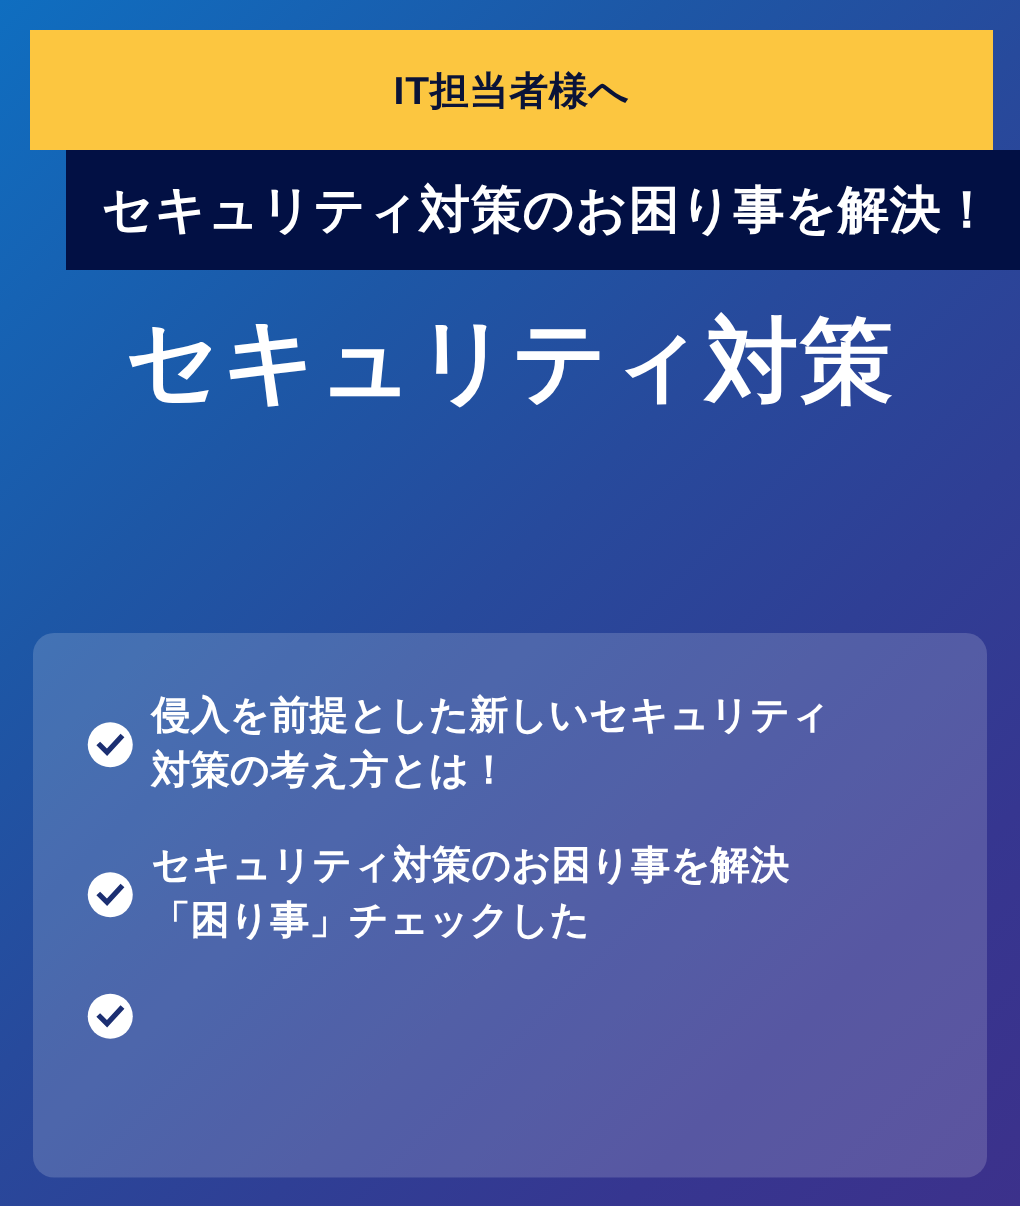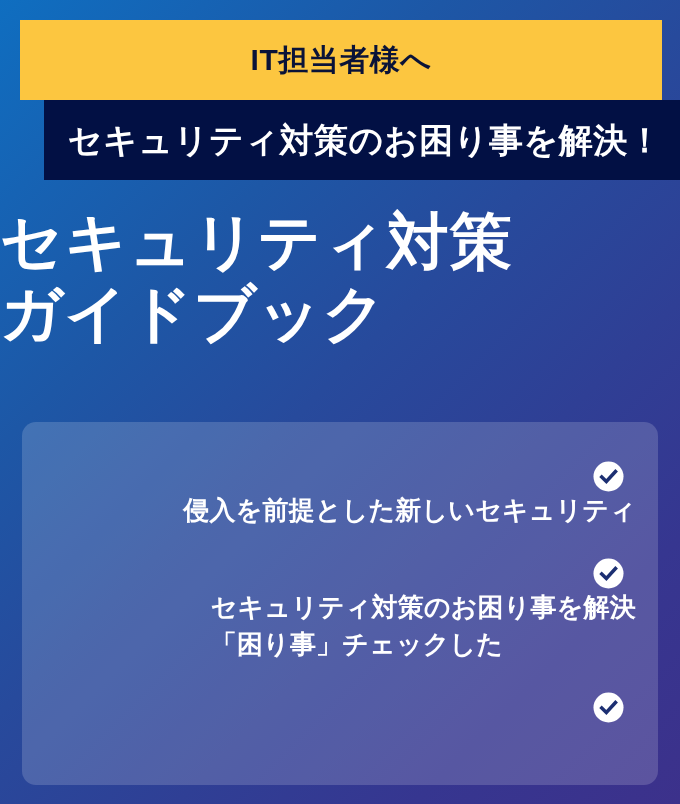--- a/index.html
+++ b/index.html
@@ -32,21 +32,21 @@
     top: 20px;
     width: 642px;
     height: 80px;
     background: #fcc640;
     display: flex;
     align-items: center;
     justify-content: center;
   }
   .eyebrow-text {
     color: #0a1338;
-    font-size: 30px;
+    font-size: 26px;
     font-weight: bold;
     letter-spacing: 0.5px;
     line-height: 1;
     white-space: nowrap;
     text-align: right;
   }
 
   
   .subtitle-band {
     position: absolute;
@@ -68,20 +68,21 @@
     line-height: 1;
     white-space: nowrap;
   }
 
   
   .headline {
     position: absolute;
     left: 0;
     top: 206px;
     width: 680px;
+    text-align: center;
     color: #ffffff;
     font-weight: bold;
     font-size: 62px;
     line-height: 1.16;
     letter-spacing: 1px;
   }
   .headline .line {
     display: block;
     white-space: nowrap;
   }
@@ -99,23 +100,22 @@
 
   .benefit-list {
     position: absolute;
     left: 36px;
     top: 36px;
     right: 22px;
   }
 
   .benefit-item {
     display: flex;
-    align-items: flex-end;
+    align-items: center;
     margin-bottom: 26px;
-    flex-direction: column;
   }
   .benefit-item:last-child {
     margin-bottom: 0;
   }
 
   .check-icon {
     flex: 0 0 auto;
     width: 31px;
     height: 31px;
     margin-top: 3px;
@@ -143,35 +143,35 @@
   <div class="eyebrow-band">
     <div class="eyebrow-text">IT担当者様へ</div>
   </div>
 
   <div class="subtitle-band">
     <div class="subtitle-text">セキュリティ対策のお困り事を解決！</div>
   </div>
 
   <div class="headline">
     <span class="line">セキュリティ対策</span>
-    <span class="line">ガイドブック</span>
   </div>
 
   <div class="benefits-panel">
     <div class="benefit-list">
 
       <div class="benefit-item">
         <span class="check-icon">
           <svg viewBox="0 0 32 32" xmlns="http://www.w3.org/2000/svg">
             <circle cx="16" cy="16" r="15.5" fill="#ffffff"></circle>
             <path d="M9 16.4 L13.8 21.2 L23.2 10.9" fill="none" stroke="#1c2f72" stroke-width="3.6" stroke-linecap="square" stroke-linejoin="miter"></path>
           </svg>
         </span>
         <span class="benefit-text">
           <span>侵入を前提とした新しいセキュリティ</span><br>
+          <span>対策の考え方とは！</span>
         </span>
       </div>
 
       <div class="benefit-item">
         <span class="check-icon">
           <svg viewBox="0 0 32 32" xmlns="http://www.w3.org/2000/svg">
             <circle cx="16" cy="16" r="15.5" fill="#ffffff"></circle>
             <path d="M9 16.4 L13.8 21.2 L23.2 10.9" fill="none" stroke="#1c2f72" stroke-width="3.6" stroke-linecap="square" stroke-linejoin="miter"></path>
           </svg>
         </span>

